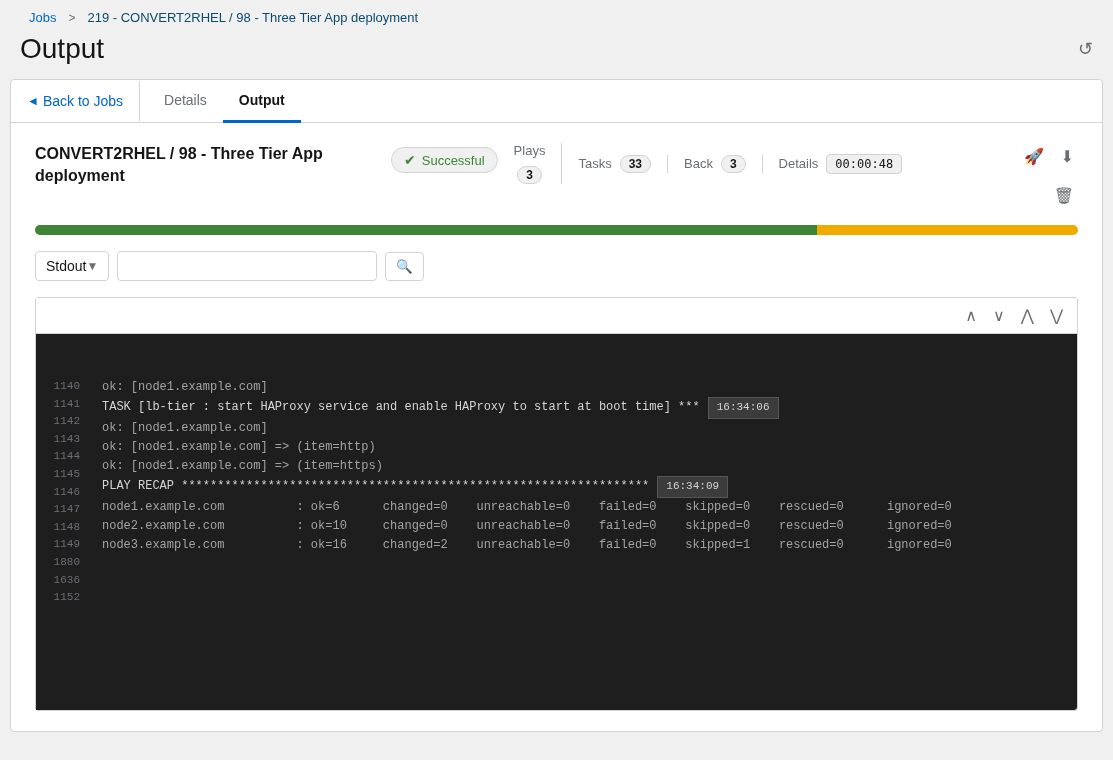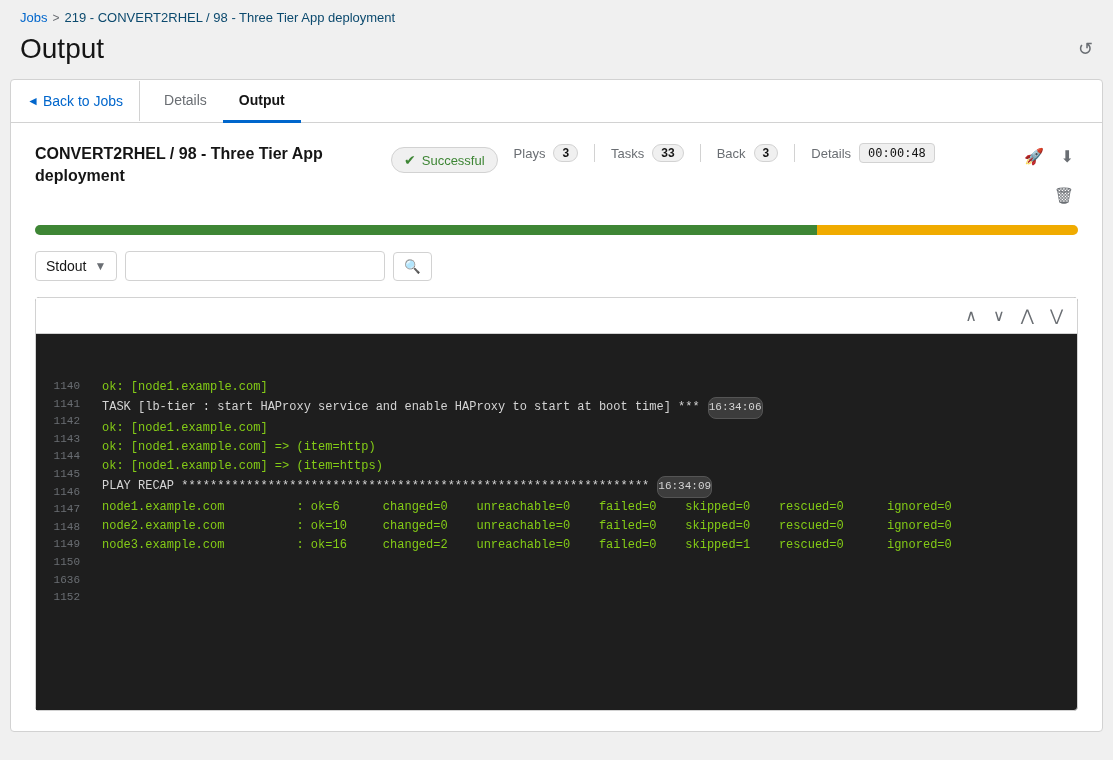--- a/index.html
+++ b/index.html
@@ -1,21 +1,21 @@
 <!DOCTYPE html>
 <html><head>
   <meta charset="utf-8">
   <style>
     * { box-sizing: border-box; margin: 0; padding: 0; }
     body { font-family: 'RedHatText', 'Helvetica Neue', Arial, sans-serif; font-size: 14px; background: #f0f0f0; color: #151515; }
     
     .page-wrapper { background: #f0f0f0; min-height: 760px; }
     
     
-    .breadcrumb-bar { padding: 10px 20px 4px; display: flex; align-items: center; gap: 5px; font-size: 13px; background: #f0f0f0; }
+    .breadcrumb-bar { padding: 10px 29px 4px; display: flex; align-items: center; gap: 12px; font-size: 13px; background: #f0f0f0; }
     .breadcrumb-link { color: #0066cc; text-decoration: none; cursor: pointer; }
     .breadcrumb-sep { color: #6a6e73; font-size: 12px; }
     .breadcrumb-current { color: #0c4a6e; }
     
     
     .page-title-area { padding: 4px 20px 14px; background: #f0f0f0; display: flex; align-items: center; justify-content: space-between; }
     .page-title { font-size: 28px; font-weight: 400; color: #151515; }
     .history-icon { color: #6a6e73; cursor: pointer; font-size: 18px; }
     
     
@@ -30,61 +30,61 @@
     
     
     .job-header { padding: 20px 24px 16px; display: flex; align-items: flex-start; gap: 16px; }
     .job-title { font-size: 16px; font-weight: 600; color: #151515; flex: 1; line-height: 1.4; max-width: 340px; }
     .job-status { display: flex; align-items: center; gap: 6px; margin-top: 4px; }
     .status-badge { display: flex; align-items: center; gap: 6px; background: #f0f0f0; border: 1px solid #d2d2d2; border-radius: 30px; padding: 4px 12px; font-size: 13px; color: #3e8635; }
     .status-check { color: #3e8635; font-size: 14px; }
     
     .job-stats { display: flex; align-items: center; gap: 0; flex: 1; justify-content: flex-start; flex-wrap: wrap; }
     .stat-group { display: flex; align-items: center; gap: 8px; padding: 0 16px; border-right: 1px solid #d2d2d2; }
-    .stat-group:first-child { padding-left: 0; }
+    .stat-group:first-child { padding-left: 0; flex-direction: column; }
     .stat-group:last-child { border-right: none; }
     .stat-label { color: #6a6e73; font-size: 13px; }
     .stat-badge { background: #f0f0f0; border: 1px solid #d2d2d2; border-radius: 10px; padding: 1px 8px; font-size: 12px; color: #151515; font-weight: 600; }
     .elapsed-value { background: #f0f0f0; border: 1px solid #d2d2d2; border-radius: 4px; padding: 2px 8px; font-size: 12px; font-family: monospace; color: #151515; }
     
     .job-actions { display: flex; flex-direction: column; gap: 8px; align-items: flex-end; }
     .action-icons { display: flex; gap: 8px; align-items: center; }
     .action-icon { color: #6a6e73; cursor: pointer; font-size: 16px; padding: 4px; }
     .delete-icon { color: #6a6e73; cursor: pointer; font-size: 16px; padding: 4px; margin-top: 4px; }
     
     
     .progress-bar-container { padding: 0 24px 16px; }
     .progress-bar { height: 10px; background: #f0f0f0; border-radius: 5px; overflow: visible; display: flex; }
     .progress-green { background: #3e8635; height: 10px; width: 75%; border-radius: 5px 0 0 5px; }
     .progress-yellow { background: #f0ab00; height: 10px; flex: 1; border-radius: 0 5px 5px 0; }
     
     
     .filter-bar { padding: 0 24px 16px; display: flex; align-items: center; gap: 8px; }
-    .stdout-select { display: flex; align-items: center; border: 1px solid #d2d2d2; border-radius: 4px; padding: 6px 10px; background: #fff; cursor: pointer; gap: 8px; font-size: 14px; color: #151515; }
+    .stdout-select { display: flex; align-items: center; border: 1px solid #d2d2d2; border-radius: 4px; padding: 6px 10px; background: #fff; cursor: pointer; font-size: 14px; color: #151515; }
     .dropdown-arrow { color: #6a6e73; font-size: 12px; }
     .search-input { flex: 1; max-width: 260px; padding: 6px 10px; border: 1px solid #d2d2d2; border-radius: 4px; font-size: 14px; }
     .search-btn { background: #fff; border: 1px solid #d2d2d2; border-radius: 4px; padding: 6px 10px; cursor: pointer; color: #6a6e73; }
     
     
     .output-area { margin: 0 24px 20px; border: 1px solid #d2d2d2; border-radius: 4px; background: #1e1e1e; position: relative; }
     .output-controls { display: flex; justify-content: flex-end; gap: 4px; padding: 6px 8px; background: #fff; border-bottom: 1px solid #d2d2d2; }
     .output-ctrl-btn { background: none; border: none; cursor: pointer; color: #6a6e73; padding: 2px 6px; font-size: 16px; }
     
     .output-content { font-family: 'Courier New', Courier, monospace; font-size: 12px; overflow-y: auto; max-height: 360px; min-height: 340px; display: flex; margin-top: 36px; }
     
     .line-numbers { background: #1e1e1e; color: #6a6e73; padding: 8px 0; min-width: 54px; text-align: right; user-select: none; flex-shrink: 0; }
     .line-num { padding: 0 10px 0 8px; line-height: 1.6; display: block; font-size: 11px; }
     
     .line-content { padding: 8px 12px; flex: 1; overflow-x: auto; }
     .line { line-height: 1.6; white-space: pre; color: #d4d4d4; display: block; }
-    .line.green { color: #84cc16; }
+    .line.green { color: #a3a3a3; }
     .line.white { color: #d4d4d4; }
     .line.empty { color: transparent; }
     
-    .time-badge { display: inline-block; background: #3c3c3c; border: 1px solid #555; border-radius: 8px; padding: 1px 0; font-size: 11px; color: #d4d4d4; margin-left: 8px; }
+    .time-badge { display: inline-block; background: #3c3c3c; border: 1px solid #555; border-radius: 0; padding: 1px 8px; font-size: 11px; color: #d4d4d4; margin-left: 8px; }
   </style>
 </head>
 <body>
 
 <div class="page-wrapper">
 
   <div class="breadcrumb-bar">
     <a class="breadcrumb-link">Jobs</a>
     <span class="breadcrumb-sep">&gt;</span>
     <span class="breadcrumb-current">219 - CONVERT2RHEL / 98 - Three Tier App deployment</span>
@@ -177,21 +177,21 @@
             <span class="line-num">1140</span>
             <span class="line-num">1141</span>
             <span class="line-num">1142</span>
             <span class="line-num">1143</span>
             <span class="line-num">1144</span>
             <span class="line-num">1145</span>
             <span class="line-num">1146</span>
             <span class="line-num">1147</span>
             <span class="line-num">1148</span>
             <span class="line-num">1149</span>
-            <span class="line-num">1150</span>
+            <span class="line-num">1880</span>
             <span class="line-num">1636</span>
             <span class="line-num">1152</span>
           </div>
         <div class="line-content" id="line-content-container">
             <span class="line green">ok: [node1.example.com]</span>
             <span class="line empty"></span>
             <span class="line white">TASK [lb-tier : start HAProxy service and enable HAProxy to start at boot time] ***<span class="time-badge">16:34:06</span></span>
             <span class="line green">ok: [node1.example.com]</span>
             <span class="line empty"></span>
             <span class="line green">ok: [node1.example.com] =&gt; (item=http)</span>

